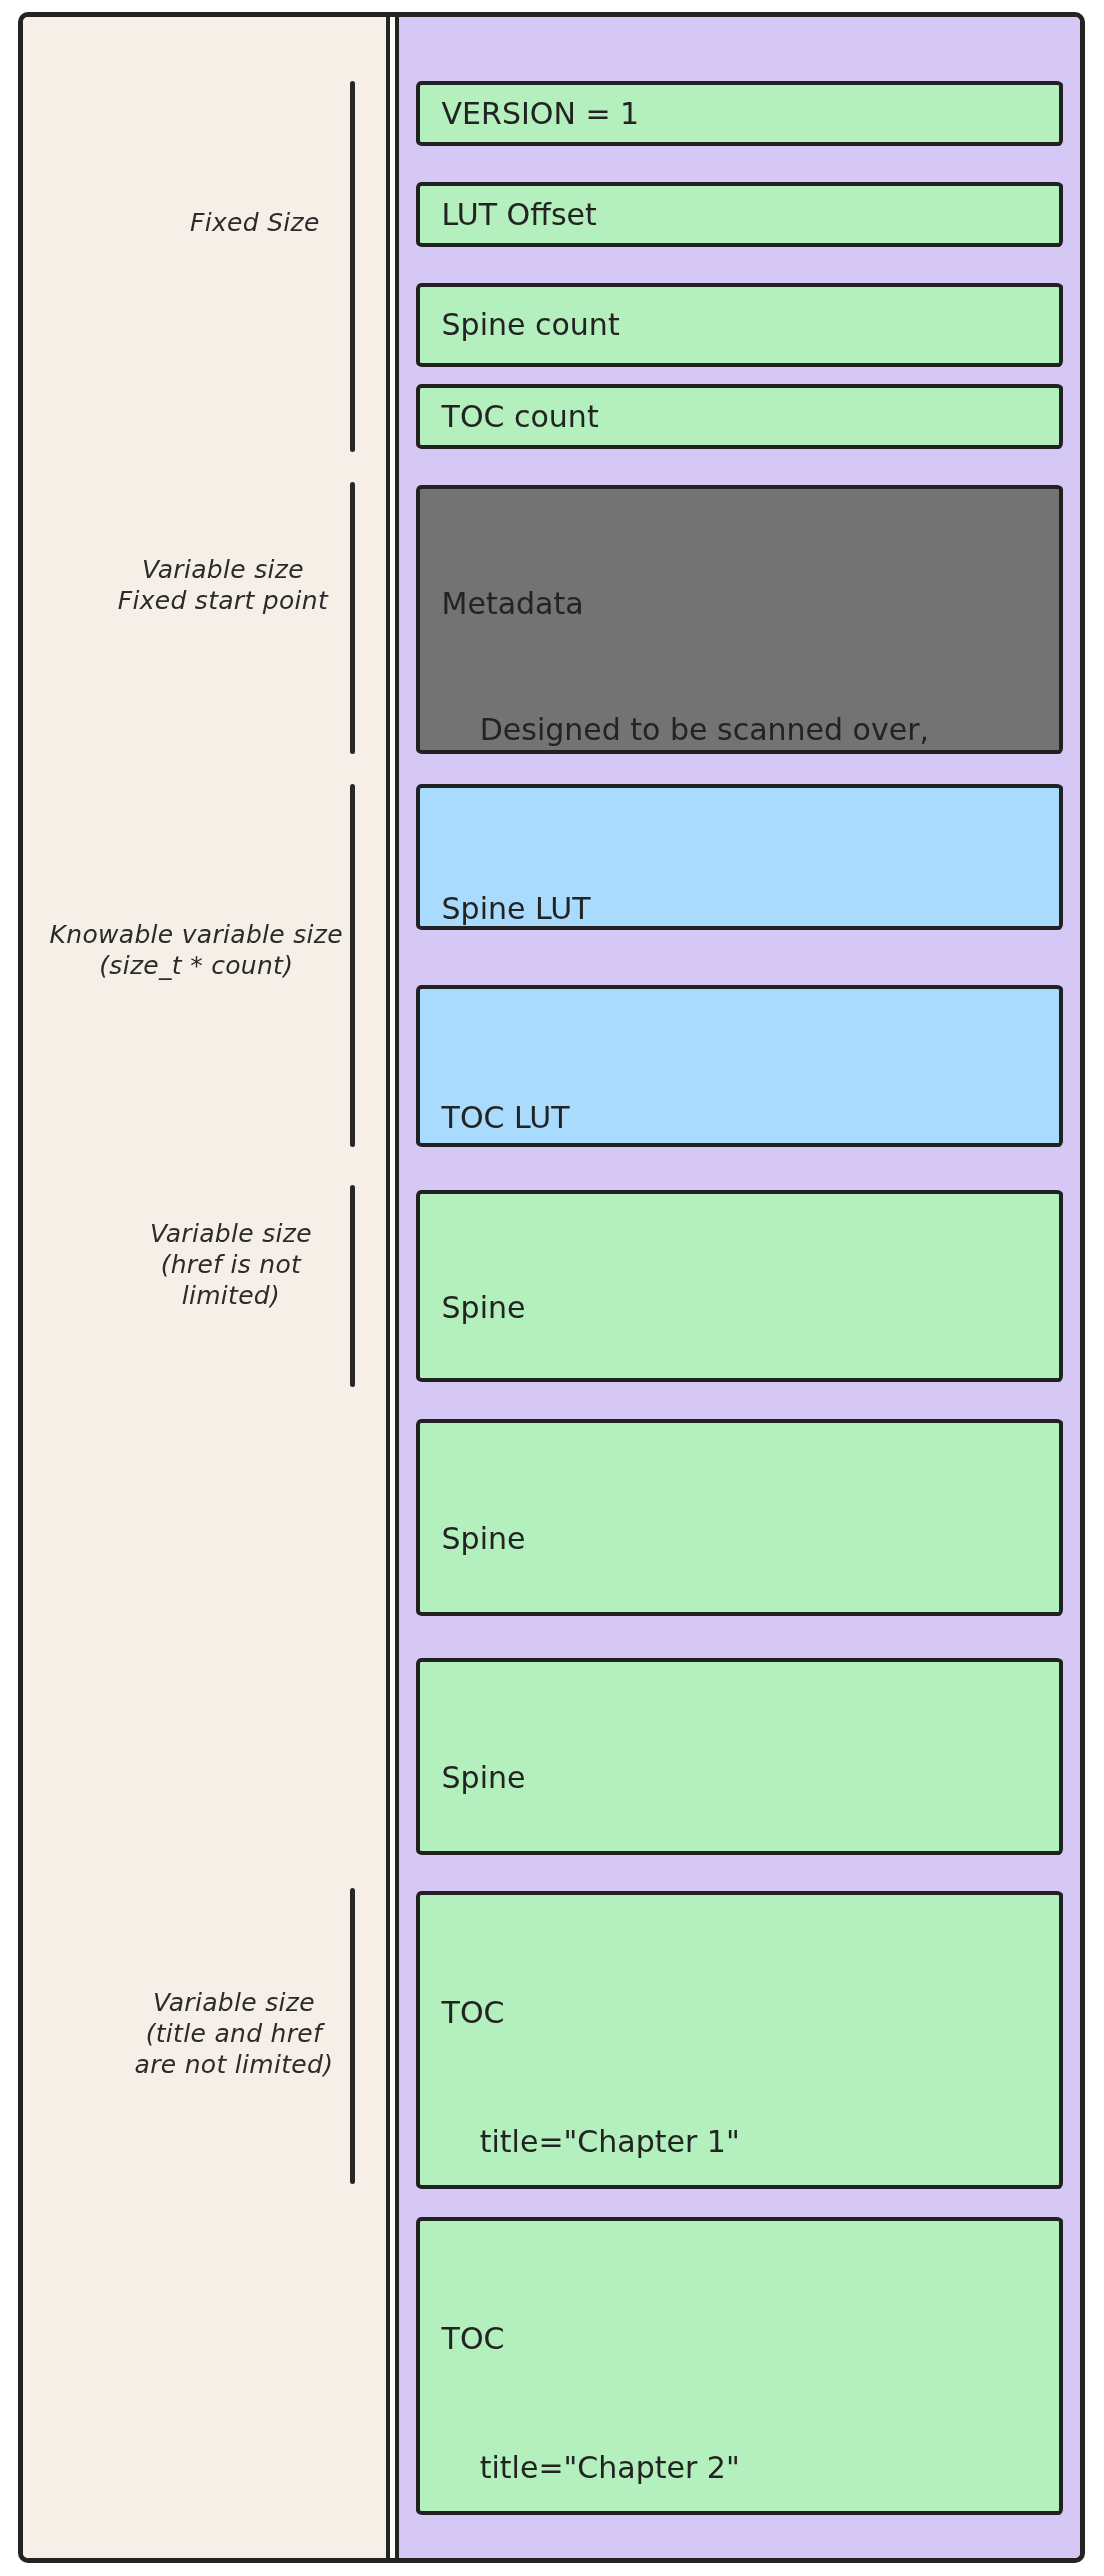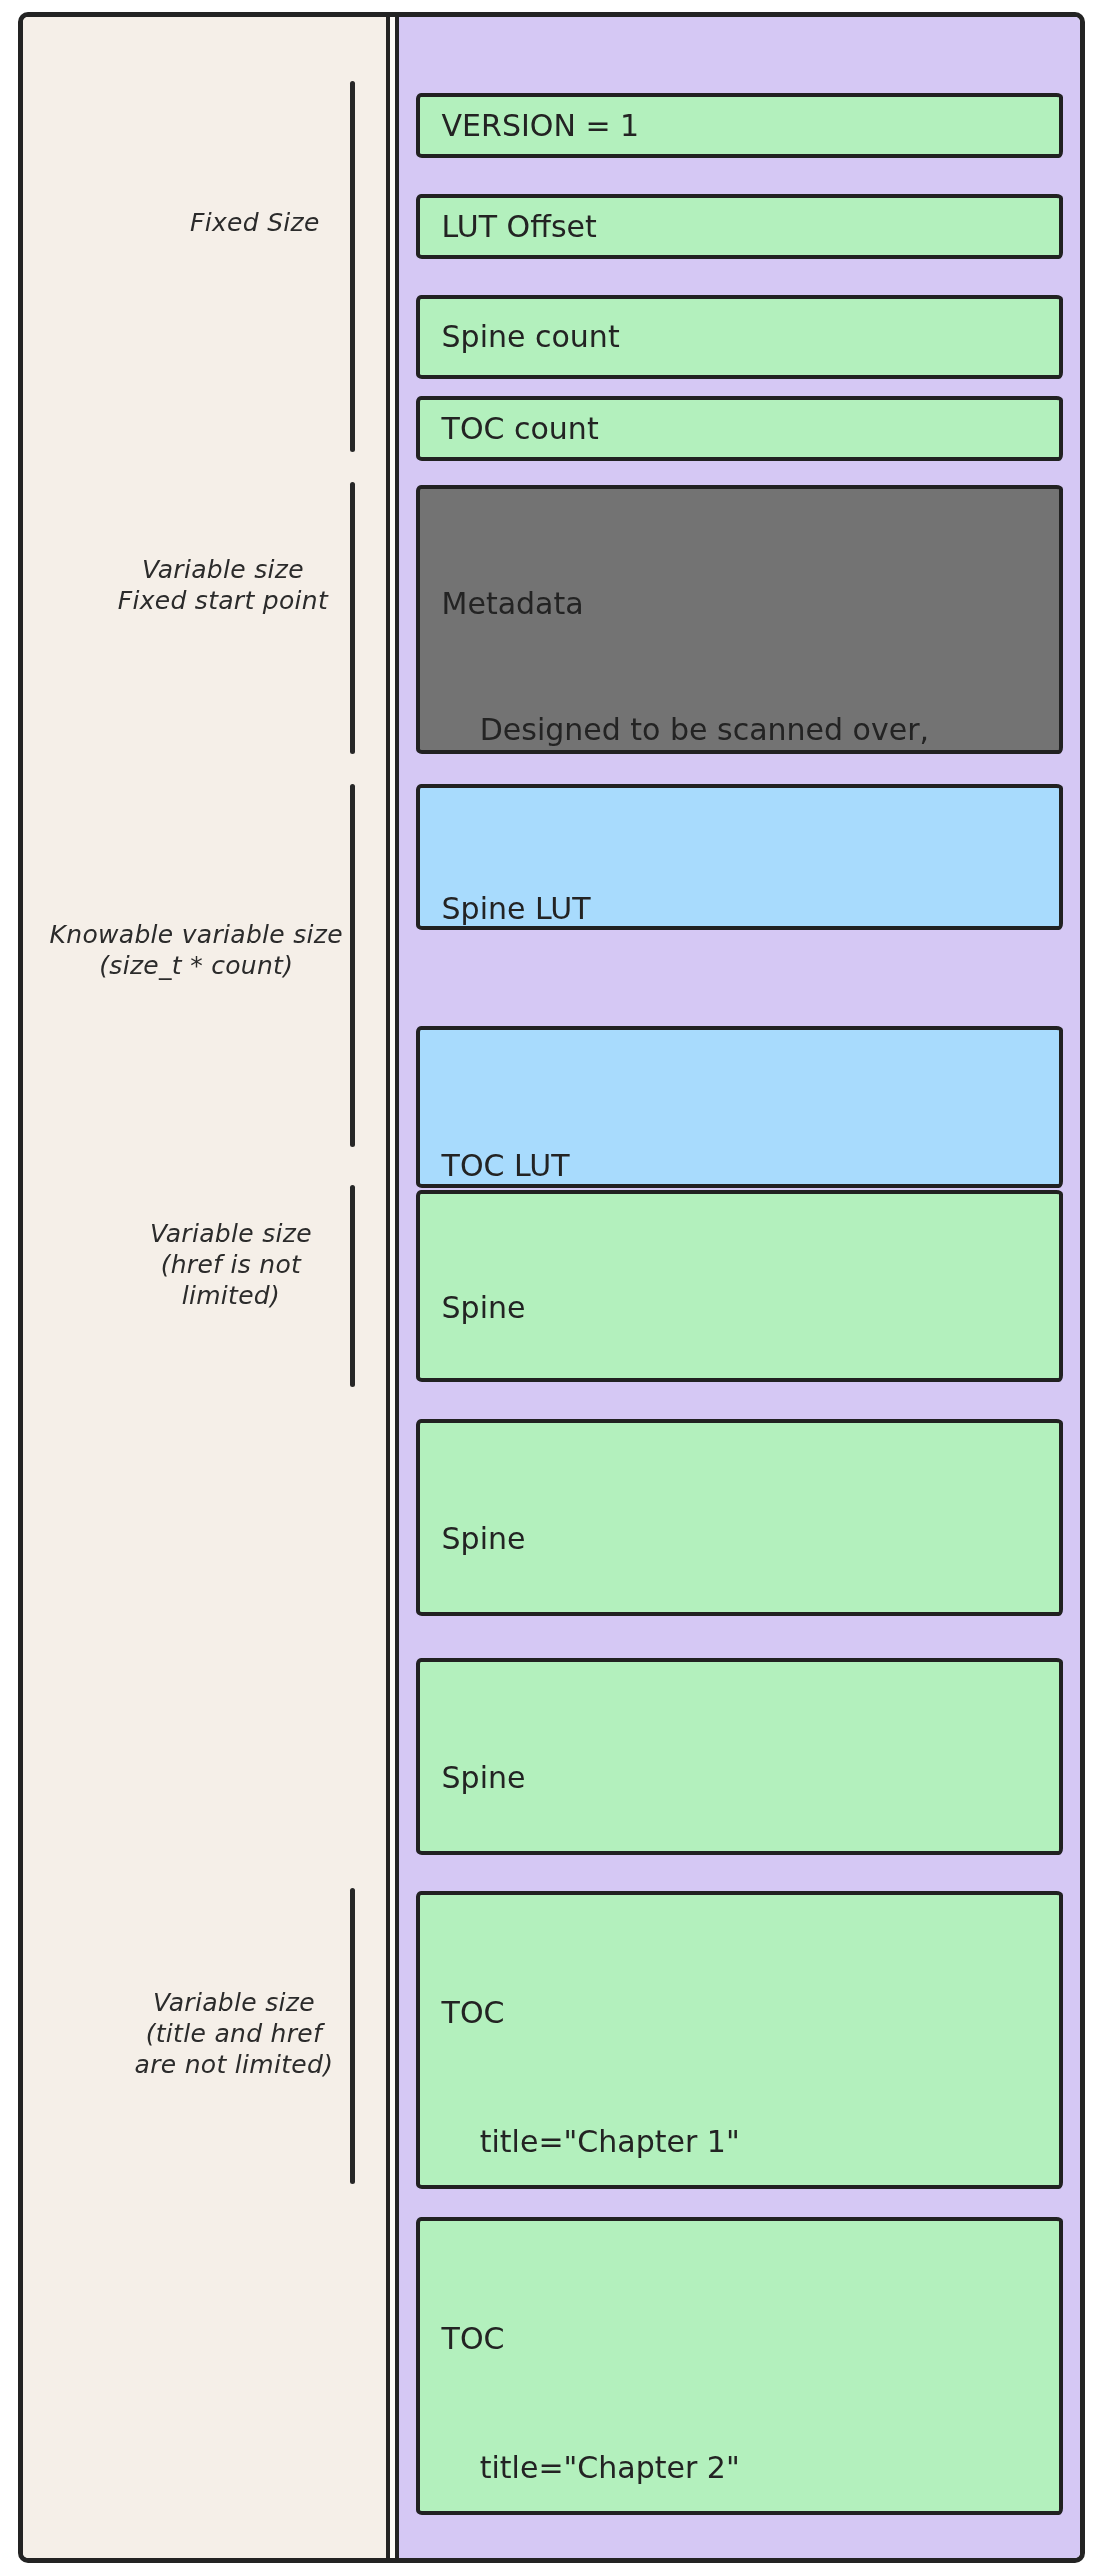--- a/index.html
+++ b/index.html
@@ -78,29 +78,29 @@
     box-sizing:border-box;
     border-radius:5px 6.7px 4.2px 5.9px / 5.9px 4.2px 6.7px 5px;
     font-size:30px;
     white-space:pre;
     overflow:hidden;
   }
   .block .bline{white-space:pre;}
   .green{background:#b3f0bd;}
   .yellow{background:#737373;}
   .blue{background:#a8dbfd;}
-  .single{display:flex;align-items:center;padding-left:22px;margin-top:12px;}
+  .single{display:flex;align-items:center;padding-left:22px;}
   .multi{padding:10px 15px 0 22px;line-height:43px;}
   .blk0{top:64px;height:65px;}
   .blk1{top:165px;height:65px;}
   .blk2{top:266px;height:84px;}
   .blk3{top:367px;height:65px;}
   .blk4{top:468px;height:269px;line-height:42px;}
   .blk5{top:767px;height:146px;padding-top:13.4px;}
-  .blk6{top:968px;height:162px;padding-top:28px;margin-top:41px;}
+  .blk6{top:968px;height:162px;padding-top:21px;}
   .blk7{top:1173px;height:192px;padding-top:6.7px;}
   .blk8{top:1402px;height:197px;padding-top:8.4px;}
   .blk9{top:1641px;height:197px;padding-top:8.4px;}
   .blk10{top:1874px;height:298px;}
   .blk11{top:2200px;height:298px;}
 </style>
 </head>
 <body>
 
 <div id="canvas">

